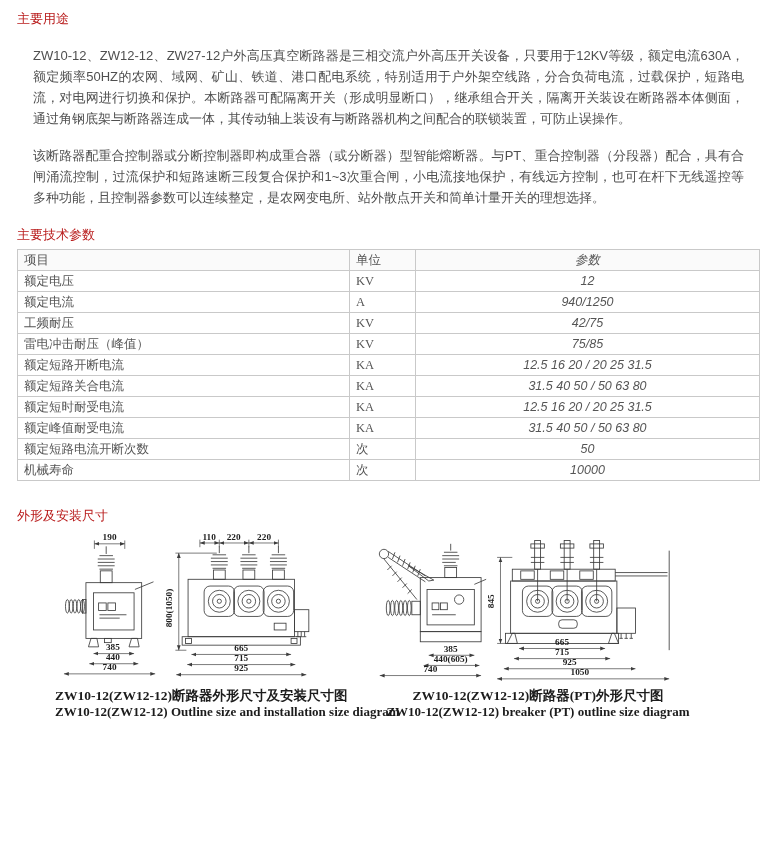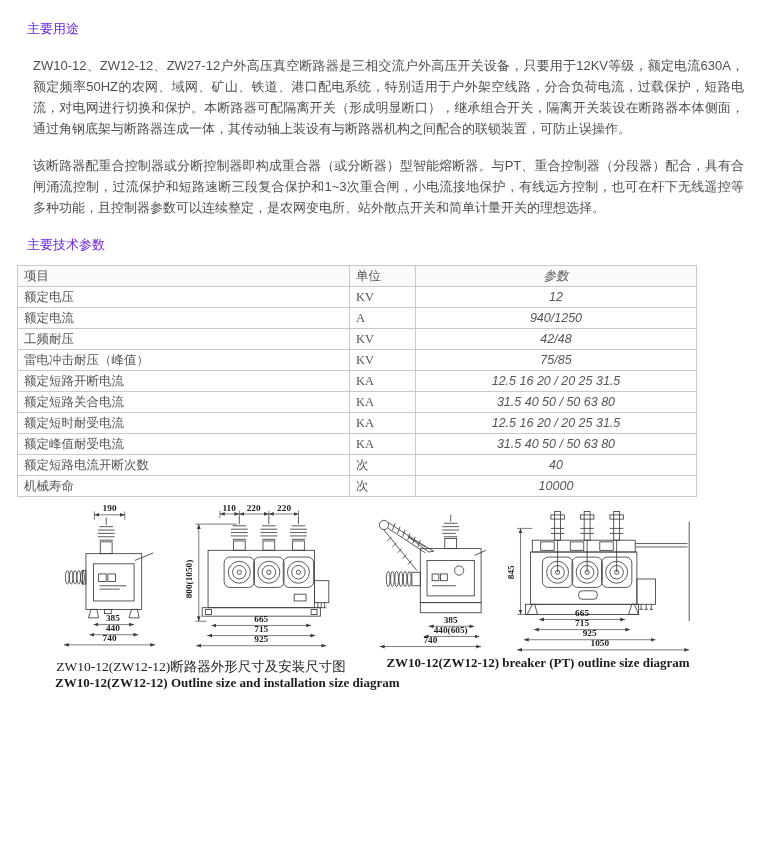--- a/index.html
+++ b/index.html
@@ -2,58 +2,58 @@
 <html><head>
 <meta charset="utf-8">
 <style>
   html,body{margin:0;padding:0;background:#ffffff;}
   body{
     width:776px;height:855px;overflow:hidden;
     font-family:"Liberation Sans","DejaVu Sans",sans-serif;
     font-size:13px;line-height:21px;color:#4f4f4f;
   }
   .doc{padding:8px 16px 0 17px;}
-  .sec-heading{margin:10px;font-size:13px;font-weight:normal;color:#6d28d9;}
+  .sec-heading{margin:0;font-size:13px;font-weight:normal;color:#b91c1c;}
   .para{margin:16px;text-align:justify;}
   .env-list{margin:0;padding:0;list-style:none;}
   .env-list div{white-space:nowrap;}
   .gap16{margin-top:16px;}
   .gap12{margin-top:12px;}
   .gap24{margin-top:24px;}
 
   table.params{
-    border-collapse:collapse;margin-top:4px;width:680px;
+    border-collapse:collapse;margin-top:4px;width:743px;
     font-size:12.5px;color:#555;table-layout:fixed;
   }
   table.params th,table.params td{
     border:1px solid #c9c9c9;height:20px;line-height:20px;
     padding:0 6px;font-weight:normal;overflow:hidden;white-space:nowrap;
   }
   table.params .c1{width:319px;text-align:left;}
   table.params .c2{width:53px;text-align:left;font-family:Liberation Serif, serif;}
   table.params .c3{text-align:center;font-style:italic;}
   table.params thead th{background:#fafafa;}
 
   .figures{display:flex;padding-left:38px;margin-top:6px;align-items:flex-start;}
   .figure{display:flex;flex-direction:column;}
   .fig1{width:292px;margin-right:26px;}
   .fig2{width:330px;}
-  .drawings{display:flex;align-items:flex-start;gap:20px;}
+  .drawings{display:flex;align-items:flex-start;}
   svg.tech{display:block;}
   svg.tech line,svg.tech path,svg.tech rect,svg.tech circle,svg.tech ellipse,svg.tech polyline{
     stroke:#3c3c3c;fill:none;stroke-width:1;
   }
   svg.tech .dim{stroke-width:0.8;}
   svg.tech text{
     fill:#1d1d1d;font-family:"Liberation Serif","DejaVu Serif",serif;
     font-weight:bold;font-size:11px;text-anchor:middle;stroke:none;
   }
   .caption-zh{
     margin-top:3px;text-align:center;font-family:"Liberation Serif","DejaVu Serif",serif;
-    font-weight:normal;font-size:13.5px;line-height:17px;color:#1c1c1c;white-space:nowrap;
+    font-weight:bold;font-size:13.5px;line-height:17px;color:#1c1c1c;white-space:nowrap;
   }
   .caption-en{
     text-align:center;font-family:"Liberation Serif","DejaVu Serif",serif;
     font-weight:bold;font-size:13px;line-height:16px;color:#1c1c1c;white-space:nowrap;
   }
 </style>
 </head>
 <body>
 
 <svg width="0" height="0" style="position:absolute" aria-hidden="true">
@@ -87,21 +87,21 @@
           <td class="c3">12</td>
         </tr>
       <tr>
           <td class="c1">额定电流</td>
           <td class="c2">A</td>
           <td class="c3">940/1250</td>
         </tr>
       <tr>
           <td class="c1">工频耐压</td>
           <td class="c2">KV</td>
-          <td class="c3">42/48</td>
+          <td class="c3">42/75</td>
         </tr>
       <tr>
           <td class="c1">雷电冲击耐压（峰值）</td>
           <td class="c2">KV</td>
           <td class="c3">75/85</td>
         </tr>
       <tr>
           <td class="c1">额定短路开断电流</td>
           <td class="c2">KA</td>
           <td class="c3">12.5 16 20 / 20 25 31.5</td>
@@ -117,30 +117,31 @@
           <td class="c3">12.5 16 20 / 20 25 31.5</td>
         </tr>
       <tr>
           <td class="c1">额定峰值耐受电流</td>
           <td class="c2">KA</td>
           <td class="c3">31.5 40 50 / 50 63 80</td>
         </tr>
       <tr>
           <td class="c1">额定短路电流开断次数</td>
           <td class="c2">次</td>
-          <td class="c3">40</td>
+          <td class="c3">50</td>
         </tr>
       <tr>
           <td class="c1">机械寿命</td>
           <td class="c2">次</td>
           <td class="c3">10000</td>
         </tr>
     </tbody>
   </table>
 
+  <div class="sec-heading gap24">外形及安装尺寸</div>
 
   <div class="figures">
 
     <div class="figure fig1">
       <div class="drawings">
 
         <svg class="tech" width="110" height="152" viewBox="0 0 125 180">
           <text x="62" y="10">190</text>
           <line class="dim" x1="44" y1="14" x2="80" y2="14" marker-start="url(#ar)" marker-end="url(#ar)"></line>
           <line class="dim" x1="44" y1="10" x2="44" y2="20"></line>
@@ -317,17 +318,18 @@
           <text x="89" y="134">665</text>
           <line class="dim" x1="38" y1="138" x2="140" y2="138" marker-start="url(#ar)" marker-end="url(#ar)"></line>
           <text x="89" y="146">715</text>
           <line class="dim" x1="32" y1="150" x2="146" y2="150" marker-start="url(#ar)" marker-end="url(#ar)"></line>
           <text x="98" y="158">925</text>
           <line class="dim" x1="20" y1="162" x2="176" y2="162" marker-start="url(#ar)" marker-end="url(#ar)"></line>
           <text x="110" y="170">1050</text>
           <line class="dim" x1="12" y1="174" x2="216" y2="174" marker-start="url(#ar)" marker-end="url(#ar)"></line>
         </svg>
       </div>
+      <div class="caption-zh">ZW10-12(ZW12-12)断路器(PT)外形尺寸图</div>
       <div class="caption-en">ZW10-12(ZW12-12) breaker (PT) outline size diagram</div>
     </div>
 
   </div>
 </div>
 
 </body></html>

